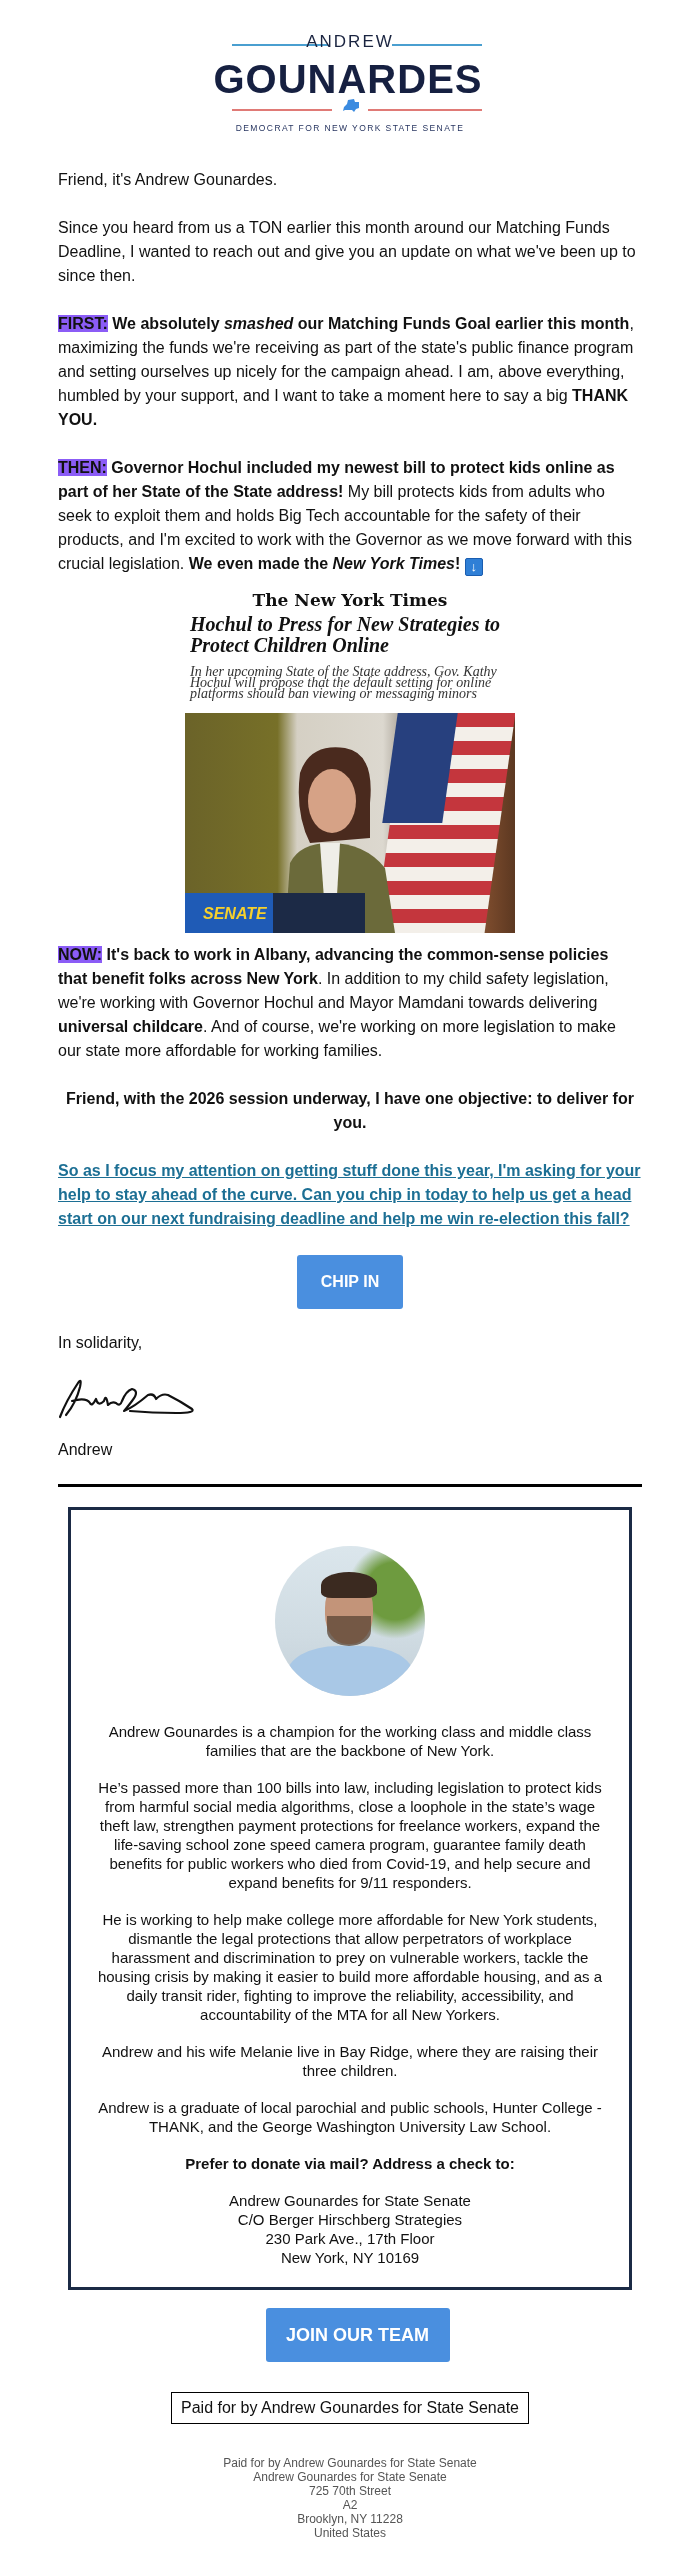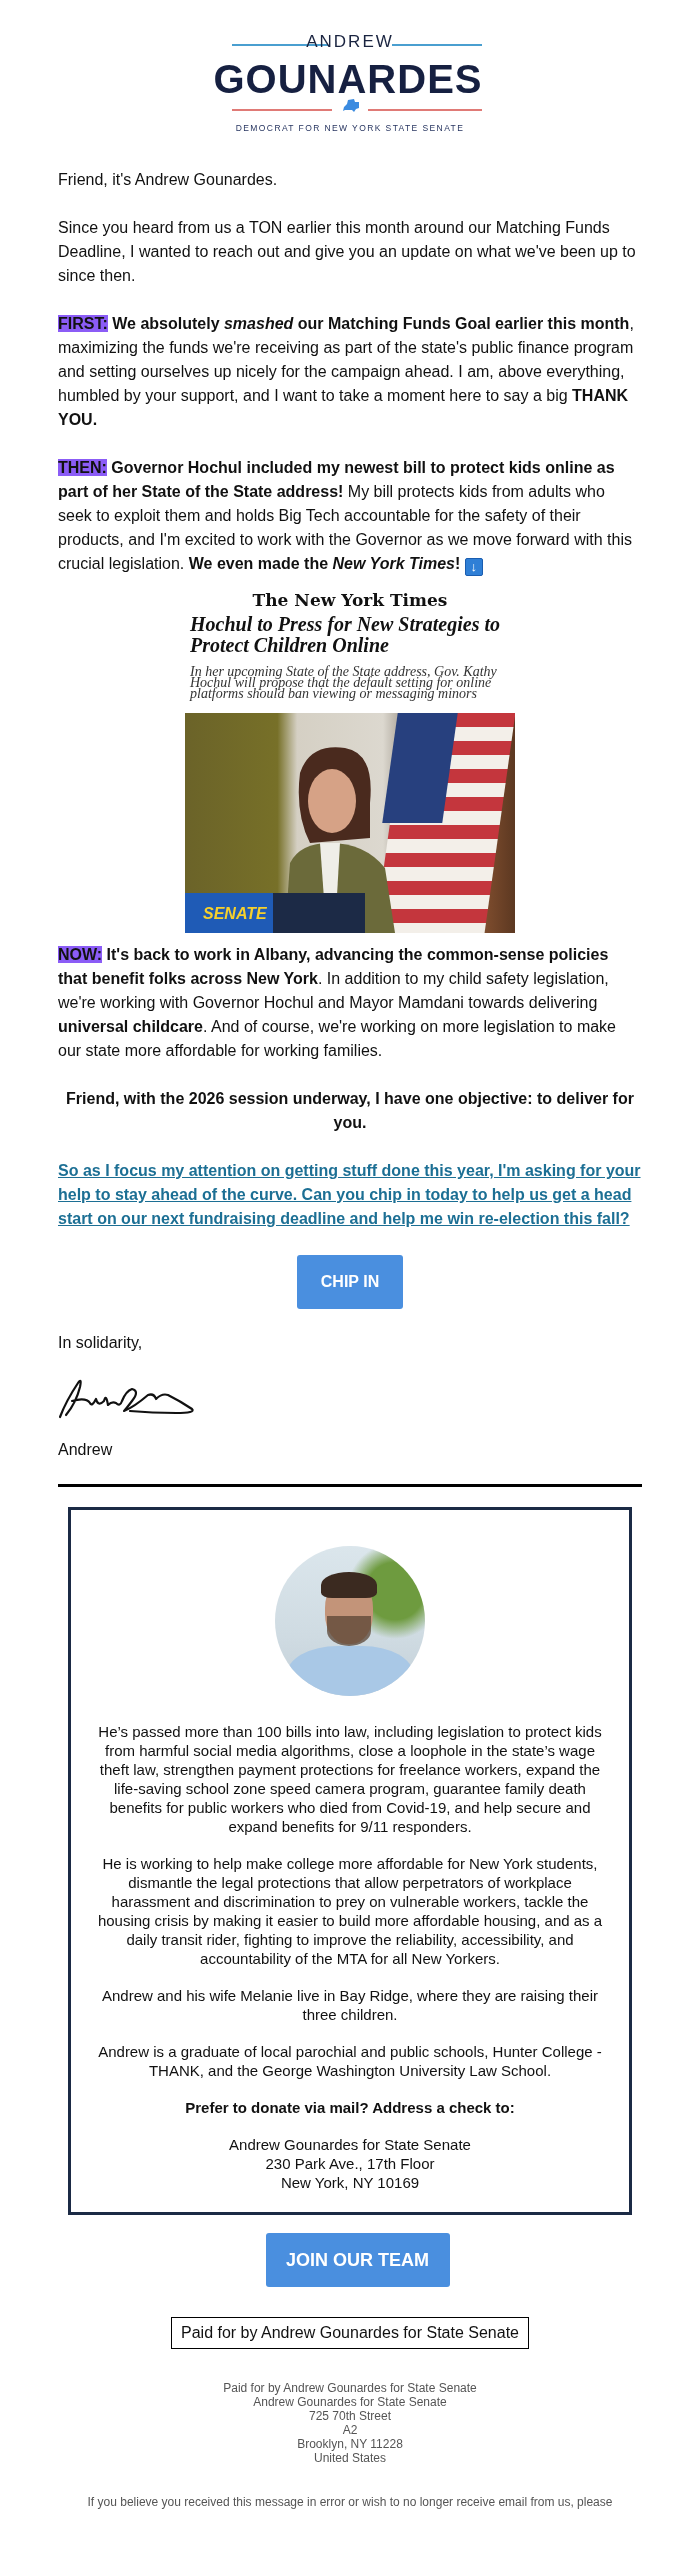--- a/index.html
+++ b/index.html
@@ -131,27 +131,29 @@
     <div class="divider"></div>
   </div>
 
   <div class="bio">
     <div class="avatar">
       <div class="shirt"></div>
       <div class="head"></div>
       <div class="hair"></div>
       <div class="beard"></div>
     </div>
+    <p>Andrew Gounardes is a champion for the working class and middle class families that are the backbone of New York.</p>
     <p>He’s passed more than 100 bills into law, including legislation to protect kids from harmful social media algorithms, close a loophole in the state’s wage theft law, strengthen payment protections for freelance workers, expand the life-saving school zone speed camera program, guarantee family death benefits for public workers who died from Covid-19, and help secure and expand benefits for 9/11 responders.</p>
     <p>He is working to help make college more affordable for New York students, dismantle the legal protections that allow perpetrators of workplace harassment and discrimination to prey on vulnerable workers, tackle the housing crisis by making it easier to build more affordable housing, and as a daily transit rider, fighting to improve the reliability, accessibility, and accountability of the MTA for all New Yorkers.</p>
     <p>Andrew and his wife Melanie live in Bay Ridge, where they are raising their three children.</p>
     <p>Andrew is a graduate of local parochial and public schools, Hunter College - THANK, and the George Washington University Law School.</p>
     <p><b>Prefer to donate via mail? Address a check to:</b></p>
     <div>
       <div>Andrew Gounardes for State Senate</div>
+      <div>C/O Berger Hirschberg Strategies</div>
       <div>230 Park Ave., 17th Floor</div>
       <div>New York, NY 10169</div>
     </div>
   </div>
 
   <div class="center" style="margin-top:18px;margin-left:15px;">
     <a class="btn join">JOIN OUR TEAM</a>
   </div>
 
   <div class="center" style="margin-top:30px;">

